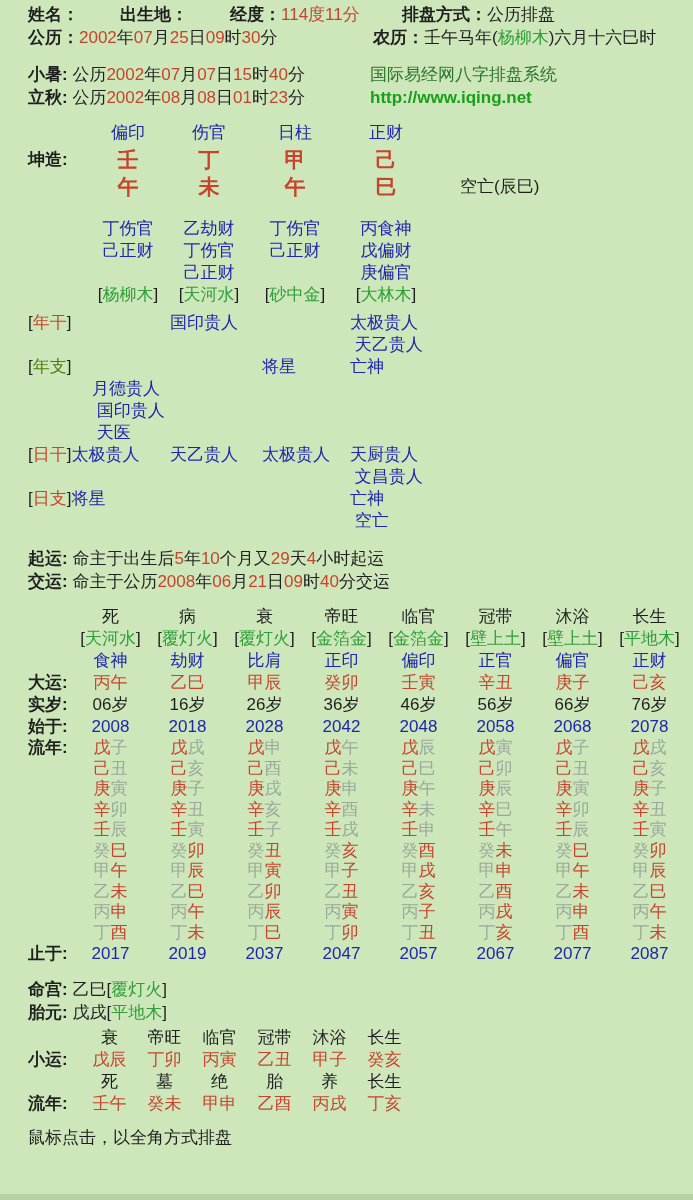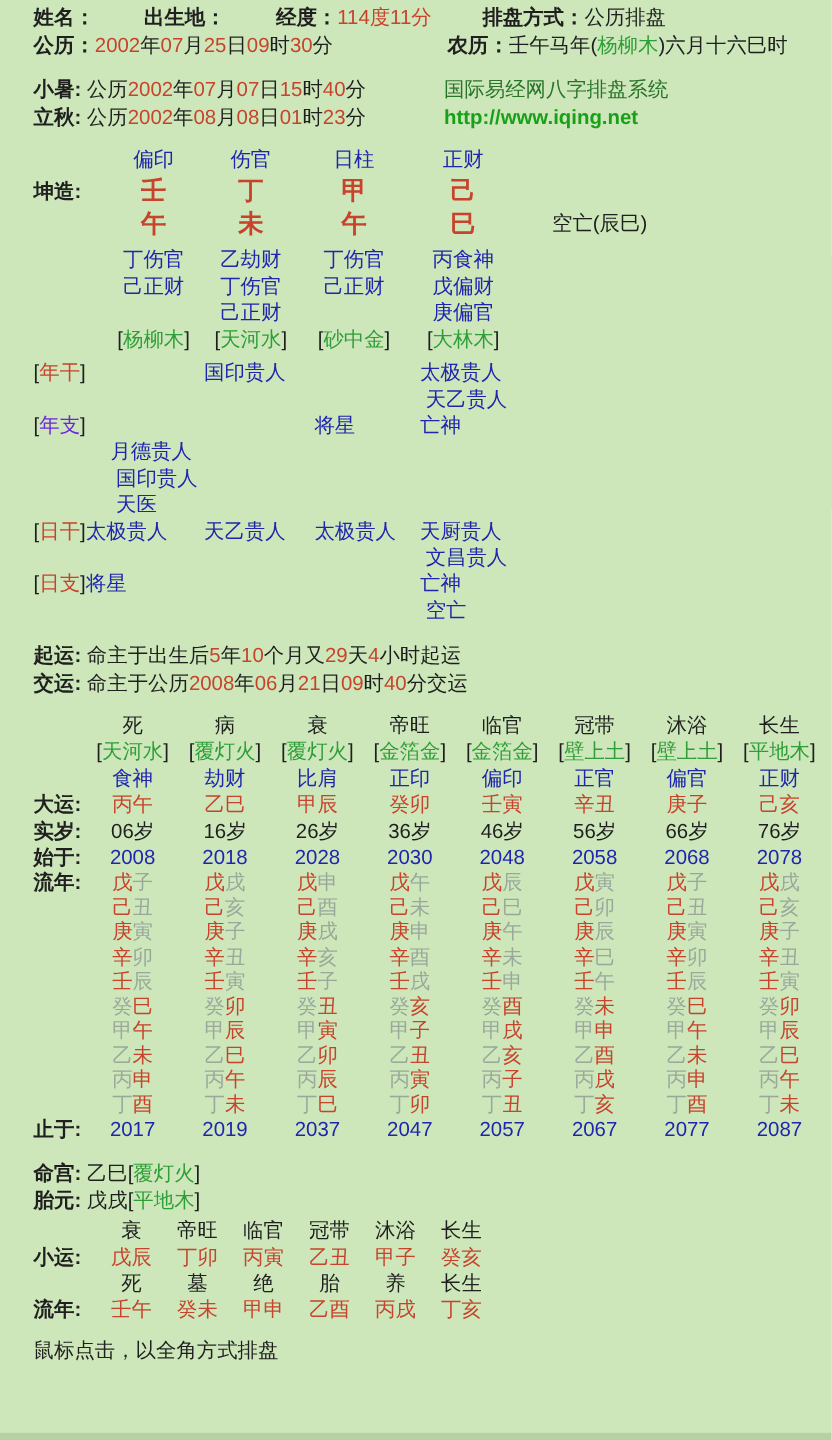--- a/index.html
+++ b/index.html
@@ -19,21 +19,21 @@
   .pillars .cell:nth-child(1){width:80px}
   .pillars .cell:nth-child(2){width:82px}
   .pillars .cell:nth-child(3){width:90px}
   .pillars .cell:nth-child(4){width:92px}
   .pcells{display:flex}
   .row-head{height:24px}
   .row-big{height:27px;line-height:27px;font-size:21px;font-weight:700}
   .row-big .cell{color:var(--c-r)}
   .row-head .cell{color:var(--c-b)}
   .kong{flex:1;padding-left:28px;font-size:17px;font-weight:400;line-height:27px;color:var(--c-k);white-space:pre}
-  .hiddenrow{margin-top:6px}
+  .hiddenrow{margin-top:18px}
   
   .shensha{margin-top:6px}
   .sstitle{padding-left:28px;font-weight:700;height:22px}
   .ssrow{display:flex;align-items:flex-start}
   .ssrow .ssl{width:170px;box-sizing:border-box;padding-left:28px;white-space:pre}
   .ssrow .ssc2{width:92px}
   .ssrow .ssc3{width:88px}
   .ssrow .ssc4{flex:1}
   
   .qiyun{margin-top:16px}
@@ -143,21 +143,21 @@
       <div class="ssc2">
           <div class="tline"><span style="color: rgb(31, 37, 173);">国印贵人</span></div>
         </div>
       <div class="ssc3"></div>
       <div class="ssc4">
           <div class="tline"><span style="color: rgb(31, 37, 173);">太极贵人</span></div>
           <div class="tline"><span style="color: rgb(31, 37, 173);"> 天乙贵人</span></div>
         </div>
     </div>
     <div class="ssrow">
-      <span class="ssl"><span style="color: rgb(31, 31, 31);">[</span><span style="color: #6d28d9;">年支</span><span style="color: rgb(31, 31, 31);">]</span></span>
+      <span class="ssl"><span style="color: rgb(31, 31, 31);">[</span><span style="color: #4d7c0f;">年支</span><span style="color: rgb(31, 31, 31);">]</span></span>
       <div class="ssc2"></div>
       <div class="ssc3">
           <div class="tline"><span style="color: rgb(31, 37, 173);">将星</span></div>
         </div>
       <div class="ssc4">
           <div class="tline"><span style="color: rgb(31, 37, 173);">亡神</span></div>
         </div>
     </div>
     <div class="ssrow">
       <div class="ssc2"></div>
@@ -266,21 +266,21 @@
           <div class="cell">66岁</div>
           <div class="cell">76岁</div>
         </div>
     </div>
     <div class="drow row-yr">
       <span class="dl">始于:</span>
       <div style="display:flex">
           <div class="cell">2008</div>
           <div class="cell">2018</div>
           <div class="cell">2028</div>
-          <div class="cell">2030</div>
+          <div class="cell">2042</div>
           <div class="cell">2048</div>
           <div class="cell">2058</div>
           <div class="cell">2068</div>
           <div class="cell">2078</div>
         </div>
     </div>
     <div class="drow auto">
       <span class="dl" style="line-height:20.5px">流年:</span>
       <div style="display:flex">
           <div class="cell ln"><div class="tline"><span style="color: rgb(200, 67, 44);">戊</span><span style="color: rgb(154, 168, 156);">子</span></div><div class="tline"><span style="color: rgb(200, 67, 44);">己</span><span style="color: rgb(154, 168, 156);">丑</span></div><div class="tline"><span style="color: rgb(200, 67, 44);">庚</span><span style="color: rgb(154, 168, 156);">寅</span></div><div class="tline"><span style="color: rgb(200, 67, 44);">辛</span><span style="color: rgb(154, 168, 156);">卯</span></div><div class="tline"><span style="color: rgb(200, 67, 44);">壬</span><span style="color: rgb(154, 168, 156);">辰</span></div><div class="tline"><span style="color: rgb(154, 168, 156);">癸</span><span style="color: rgb(200, 67, 44);">巳</span></div><div class="tline"><span style="color: rgb(154, 168, 156);">甲</span><span style="color: rgb(200, 67, 44);">午</span></div><div class="tline"><span style="color: rgb(154, 168, 156);">乙</span><span style="color: rgb(200, 67, 44);">未</span></div><div class="tline"><span style="color: rgb(154, 168, 156);">丙</span><span style="color: rgb(200, 67, 44);">申</span></div><div class="tline"><span style="color: rgb(154, 168, 156);">丁</span><span style="color: rgb(200, 67, 44);">酉</span></div></div>

